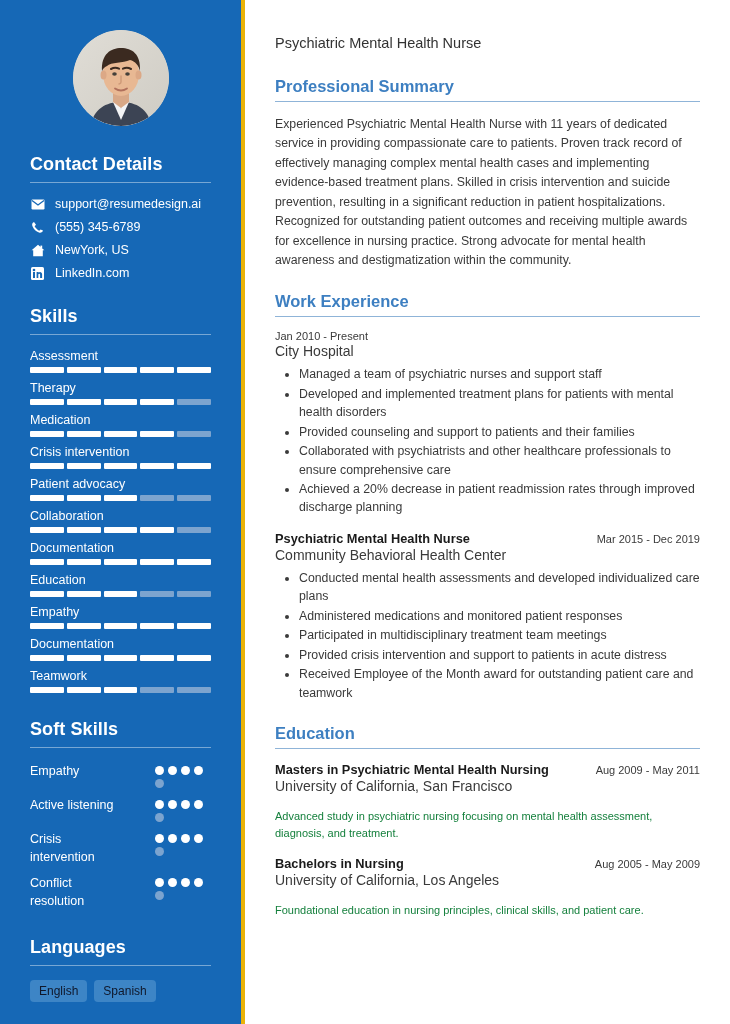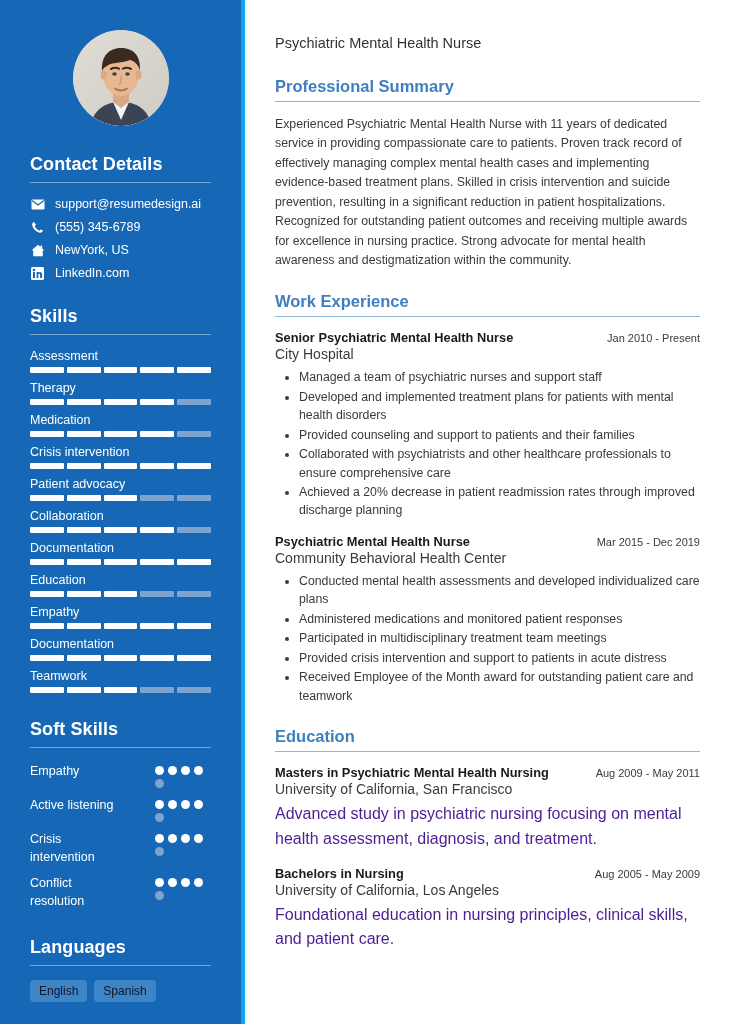--- a/index.html
+++ b/index.html
@@ -19,21 +19,21 @@
     display: flex;
     overflow: hidden;
     background: #ffffff;
   }
 
   
   .sidebar {
     width: 245px;
     flex: 0 0 245px;
     background: #1668b6;
-    border-right: 4px solid #0ea5e9;
+    border-right: 4px solid #eab308;
     padding: 0 0 20px 0;
     color: #ffffff;
     position: relative;
   }
 
   .avatar-wrap {
     display: flex;
     justify-content: center;
     padding-top: 30px;
     padding-bottom: 28px;
@@ -207,24 +207,24 @@
     color: #3a3a3a;
     white-space: nowrap;
     flex: 0 0 auto;
   }
   .entry-sub {
     font-size: 14px;
     color: #3a3a3a;
     margin-top: 1px;
   }
   .entry-desc {
-    font-size: 16px;
-    color: #4c1d95;
+    font-size: 11px;
+    color: #15803d;
     line-height: 1.55;
-    margin-top: 5px;
+    margin-top: 14px;
   }
   .bullets {
     margin-top: 6px;
     padding-left: 24px;
   }
   .bullets li {
     font-size: 12.3px;
     color: #3a3a3a;
     line-height: 1.5;
     margin-bottom: 1px;
@@ -513,21 +513,20 @@
       <div class="sec-rule"></div>
       <p class="summary-text">Experienced Psychiatric Mental Health Nurse with 11 years of dedicated service in providing compassionate care to patients. Proven track record of effectively managing complex mental health cases and implementing evidence-based treatment plans. Skilled in crisis intervention and suicide prevention, resulting in a significant reduction in patient hospitalizations. Recognized for outstanding patient outcomes and receiving multiple awards for excellence in nursing practice. Strong advocate for mental health awareness and destigmatization within the community.</p>
     </section>
 
     <section class="sec">
       <div class="sec-heading">Work Experience</div>
       <div class="sec-rule"></div>
       <div id="work-list">
           <div class="entry">
             <div class="entry-head">
-              <div class="entry-title">Senior Psychiatric Mental Health Nurse</div>
               <div class="entry-date">Jan 2010 - Present</div>
             </div>
             <div class="entry-sub">City Hospital</div>
             <ul class="bullets">
               <li>Managed a team of psychiatric nurses and support staff</li>
               <li>Developed and implemented treatment plans for patients with mental health disorders</li>
               <li>Provided counseling and support to patients and their families</li>
               <li>Collaborated with psychiatrists and other healthcare professionals to ensure comprehensive care</li>
               <li>Achieved a 20% decrease in patient readmission rates through improved discharge planning</li>
             </ul>

